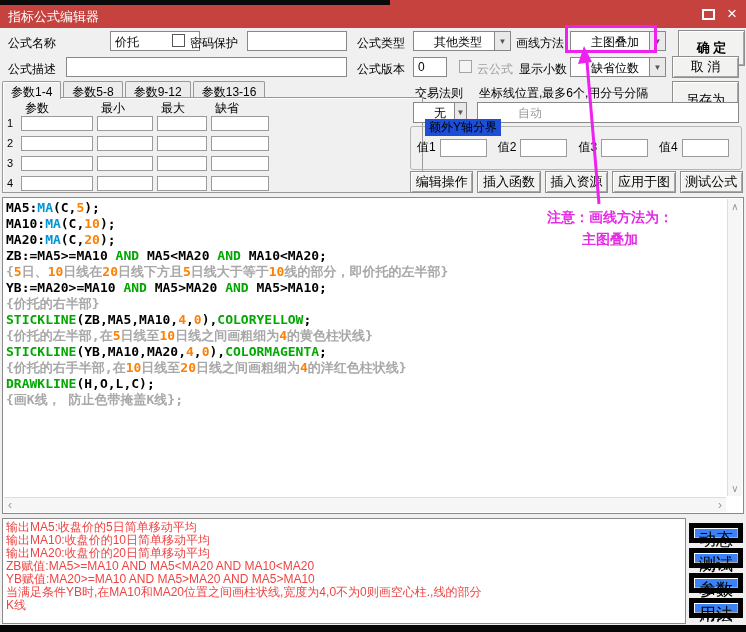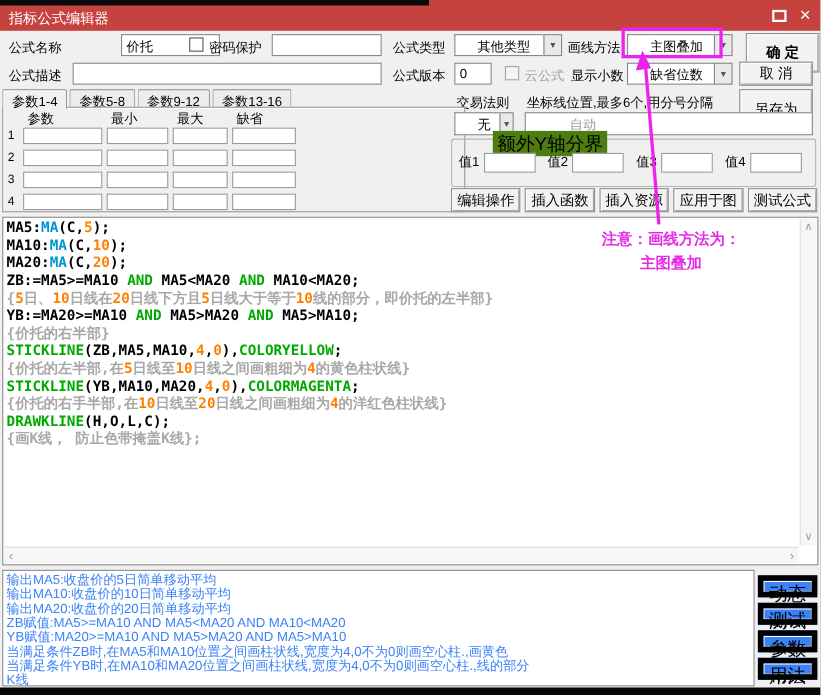--- a/index.html
+++ b/index.html
@@ -45,22 +45,22 @@
                   align-items:center; }
   .phead { height:14px; margin-bottom:1px; }
   .ph { font-size:12px; color:#000; padding-left:4px; }
   .prow { height:16px; margin-bottom:4px; }
   .pnum { font-size:11px; text-align:left; padding-left:4px; color:#000; }
   .pinp { background:#fff; border:1px solid #9a9a9a; height:15px; }
 
   
   .groupbox { position:absolute; left:410px; top:126px; width:332px; height:44px;
               border:1px solid #b5b5b5; border-radius:3px; }
-  .gb-legend { position:absolute; left:14px; top:-8px; background:#4d7c0f; padding:0 4px;
-               font-size:17px; color:#000;margin-left:23px; }
+  .gb-legend { position:absolute; left:14px; top:-8px; background:#1d4ed8; padding:0 4px;
+               font-size:12px; color:#000; }
   .axis-row { position:absolute; left:6px; right:4px; top:12px; display:flex; gap:11px; align-items:center; }
   .axpair { display:flex; align-items:flex-start; gap:4px; }
   .axlbl { font-size:12px; color:#000; }
   .axinp { width:47px; height:18px; background:#fff; border:1px solid #9a9a9a; }
 
   .toolbar { position:absolute; left:410px; top:171px; width:333px; display:flex; gap:4px; }
   .tbtn { flex:1; height:22px; background:#f2f2f1; border:1px solid #8e8e8e; font-size:13px;
           box-shadow: inset 1px 1px 0 #ffffff, inset -1px -1px 0 #a8a8a8;
           font-family:"Liberation Sans",sans-serif; }
 
@@ -84,21 +84,21 @@
   
   .hl-box { position:absolute; left:565px; top:25px; width:92px; height:28px;
             border:3px solid #ee22ee; z-index:5; }
   .note { position:absolute; left:495px; top:206px; width:230px; text-align:center;
           color:#e62ce6; font-size:14px; font-weight:bold; line-height:22px; z-index:5; }
   .overlay { position:absolute; left:0; top:0; z-index:4; pointer-events:none; }
 
   
   .output { position:absolute; left:2px; top:518px; width:684px; height:106px; background:#fff;
             border:1px solid #8a8a8a; padding:2px 3px; overflow:hidden; }
-  .oline { font-size:12px; line-height:13px; color:#3b82f6; white-space:nowrap; }
+  .oline { font-size:12px; line-height:13px; color:#ef4444; white-space:nowrap; }
   .sidebtns { position:absolute; left:689px; top:523px; width:54px; display:flex;
               flex-direction:column; gap:5px; }
   .sbtn { height:20px; background:#3b82f6; border:5px solid #000000; font-size:17px; padding:0;
           box-shadow: inset 1px 1px 0 #ffffff, inset -1px -1px 0 #a8a8a8;
           font-family:"Liberation Sans",sans-serif; }
   .bottomstrip { position:absolute; left:0; top:625px; width:746px; height:7px; background:#060606; }
 </style>
 </head>
 <body>
 
@@ -248,21 +248,20 @@
     <div>注意：画线方法为：</div>
     <div>主图叠加</div>
   </div>
 
   <div class="output">
       <div class="oline">输出MA5:收盘价的5日简单移动平均</div>
       <div class="oline">输出MA10:收盘价的10日简单移动平均</div>
       <div class="oline">输出MA20:收盘价的20日简单移动平均</div>
       <div class="oline">ZB赋值:MA5&gt;=MA10 AND MA5&lt;MA20 AND MA10&lt;MA20</div>
       <div class="oline">YB赋值:MA20&gt;=MA10 AND MA5&gt;MA20 AND MA5&gt;MA10</div>
-      <div class="oline">当满足条件ZB时,在MA5和MA10位置之间画柱状线,宽度为4,0不为0则画空心柱.,画黄色</div>
       <div class="oline">当满足条件YB时,在MA10和MA20位置之间画柱状线,宽度为4,0不为0则画空心柱.,线的部分</div>
       <div class="oline">K线</div>
     </div>
 
   <div class="sidebtns">
       <button class="sbtn">动态翻译</button>
       <button class="sbtn">测试结果</button>
       <button class="sbtn">参数精灵</button>
       <button class="sbtn">用法注释</button>
     </div>

